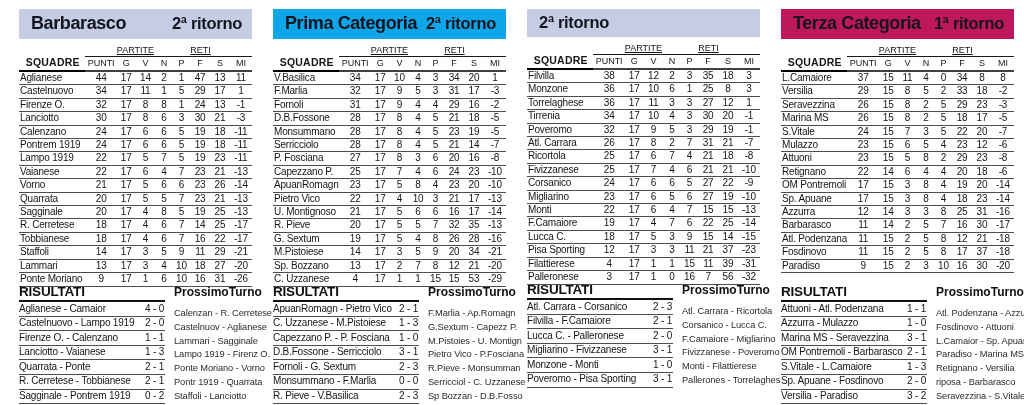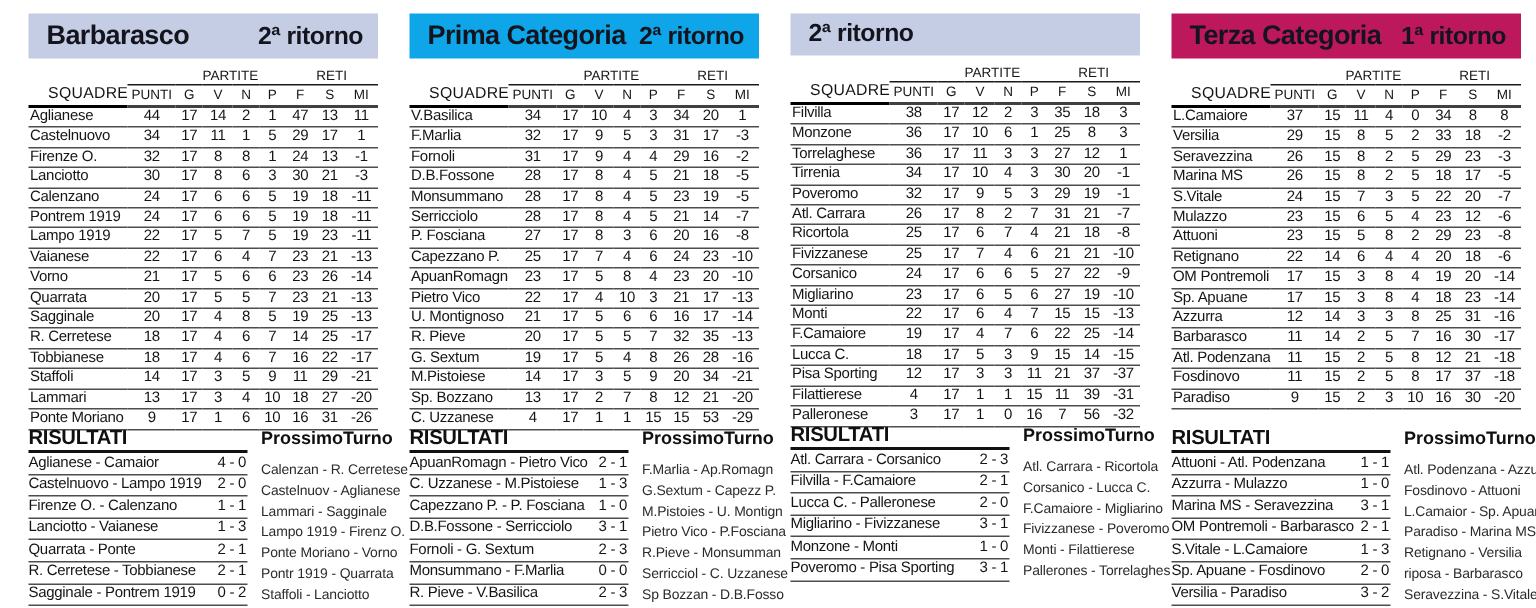--- a/index.html
+++ b/index.html
@@ -12,24 +12,24 @@
   .panel{width:233px;flex:0 0 auto;}
 
   .band{display:flex;justify-content:space-between;align-items:baseline;
     padding:4px 10px 5px 12px;}
   .band .t{font-weight:bold;font-size:18px;letter-spacing:-0.4px;color:#14141e;}
   .band .r{font-weight:bold;font-size:16.5px;letter-spacing:-0.3px;color:#14141e;}
 
   .twrap{height:230px;}
   table{width:100%;border-collapse:collapse;table-layout:fixed;margin-top:6px;}
   th,td{white-space:nowrap;}
-  th.sq{text-align:right;vertical-align:bottom;font-weight:normal;font-size:10.5px;
+  th.sq{text-align:center;vertical-align:bottom;font-weight:bold;font-size:10.5px;
     letter-spacing:0.2px;padding:0 0 2px 1px;border-bottom:2px solid #000;}
   tr.grp th.u{border-bottom:1px solid #1a1a1a;font-weight:normal;font-size:9px;
-    text-align:center;padding:0 0 1px;}
+    text-align:left;padding:0 0 1px;text-decoration:underline;}
   tr.hdr th{border-bottom:2px solid #404040;font-weight:normal;font-size:9px;
     text-align:center;padding:1px 0 2px;}
   tbody td{border-bottom:1px solid #4d4d4d;font-size:10px;text-align:center;
     padding:0 0 1px;letter-spacing:-0.2px;line-height:11.4px;}
   tbody td.name{text-align:left;overflow:hidden;padding-left:1px;}
 
   .bottom{display:flex;margin-top:9px;}
   .results{width:146px;flex:0 0 auto;}
   .results h3{margin:0;font-size:13.5px;font-weight:bold;letter-spacing:-0.2px;
     border-bottom:2px solid #111;padding:0 0 1px 0;color:#101010;}
@@ -756,21 +756,21 @@
             </tr>
             <tr>
               <td class="name">Pisa Sporting</td>
               <td class="">12</td>
               <td class="">17</td>
               <td class="">3</td>
               <td class="">3</td>
               <td class="">11</td>
               <td class="">21</td>
               <td class="">37</td>
-              <td class="">-37</td>
+              <td class="">-23</td>
             </tr>
             <tr>
               <td class="name">Filattierese</td>
               <td class="">4</td>
               <td class="">17</td>
               <td class="">1</td>
               <td class="">1</td>
               <td class="">15</td>
               <td class="">11</td>
               <td class="">39</td>

